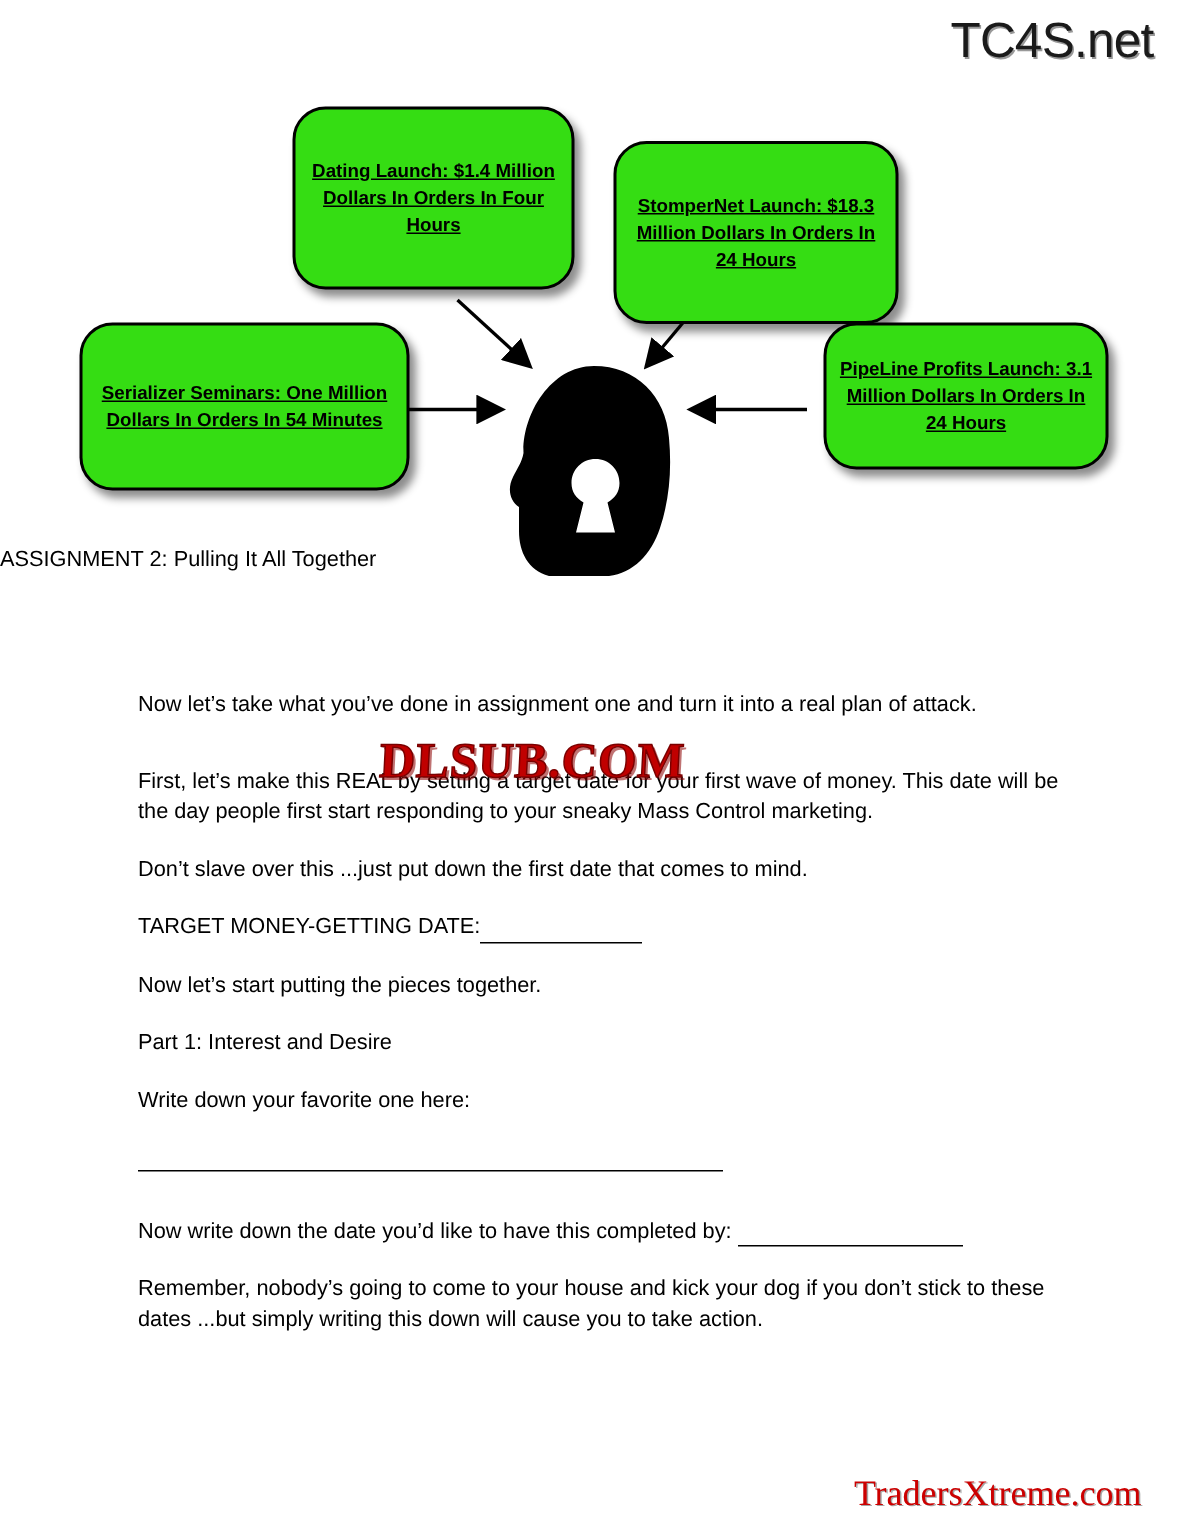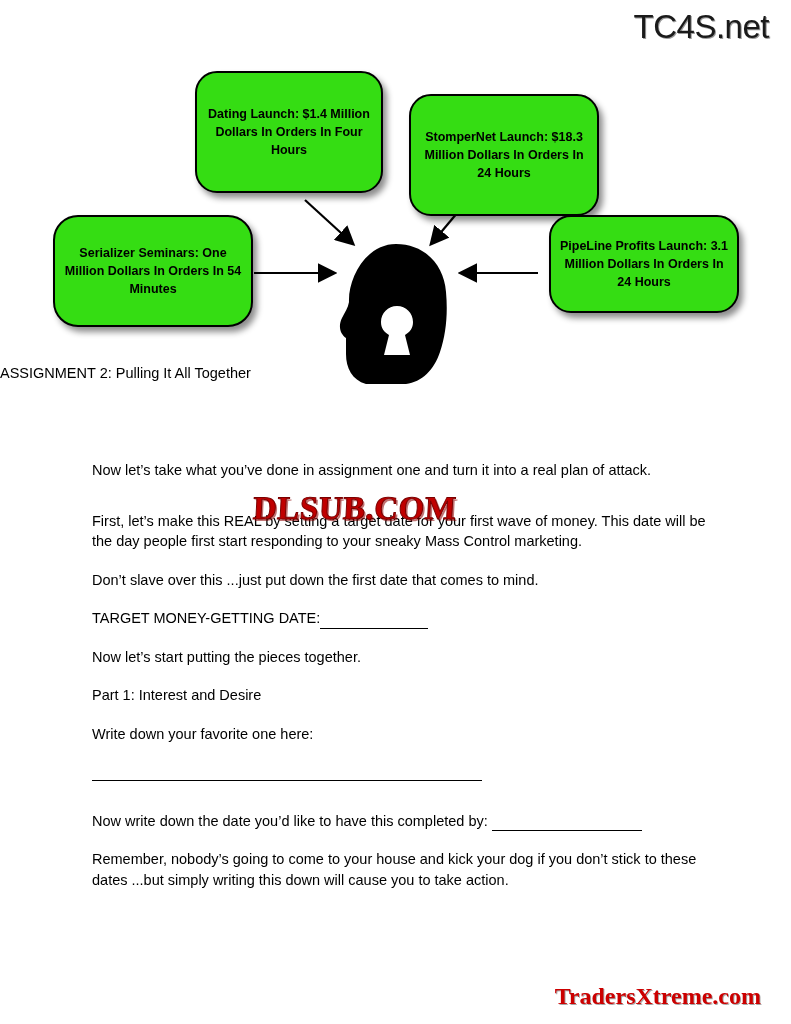--- a/index.html
+++ b/index.html
@@ -46,25 +46,26 @@
     box-shadow: 4px 5px 6px rgba(0,0,0,0.45);
     color: #000000;
     font-weight: bold;
     font-size: 12.5px;
     line-height: 1.45;
     text-align: center;
     display: flex;
     align-items: center;
     padding: 6px 8px;
     box-sizing: border-box;
+    text-decoration: underline;
   }
 
   .bubble-dating    { left: 195px; top: 11px;  width: 188px; height: 122px; }
   .bubble-stomper   { left: 409px; top: 11px;  width: 190px; height: 122px; margin-top: 23px; }
-  .bubble-serializer{ left: 53px;  top: 155px; width: 200px; height: 112px; border-radius: 25px; }
+  .bubble-serializer{ left: 53px;  top: 155px; width: 220px; height: 112px; }
   .bubble-pipeline  { left: 549px; top: 155px; width: 190px; height: 98px; }
 
   
   .head {
     position: absolute;
     left: 336px;
     top: 182px;
     width: 120px;
     height: 145px;
   }
@@ -131,21 +132,21 @@
     transform: skewX(-3deg);
     pointer-events: none;
   }
 
   
   .brand-bottom {
     position: absolute;
     bottom: 14px;
     right: 30px;
     font-family: "Liberation Serif", serif;
-    font-weight: bold;
+    font-weight: normal;
     font-size: 24px;
     color: #cc0000;
     text-shadow: 1px 1px 0 rgba(0,0,0,0.35);
   }
 </style>
 </head>
 <body>
 
 <div class="brand-top">TC4S.net</div>
 

